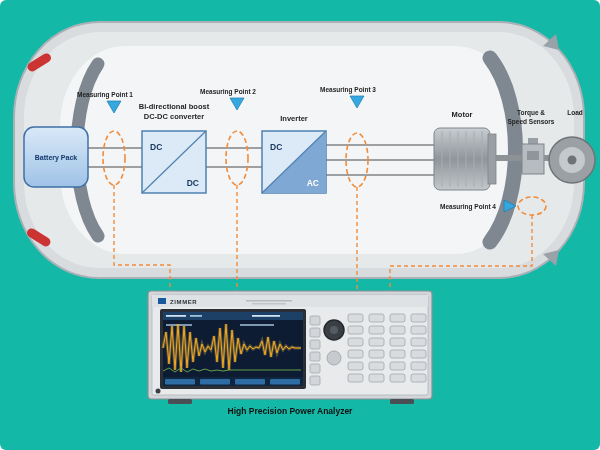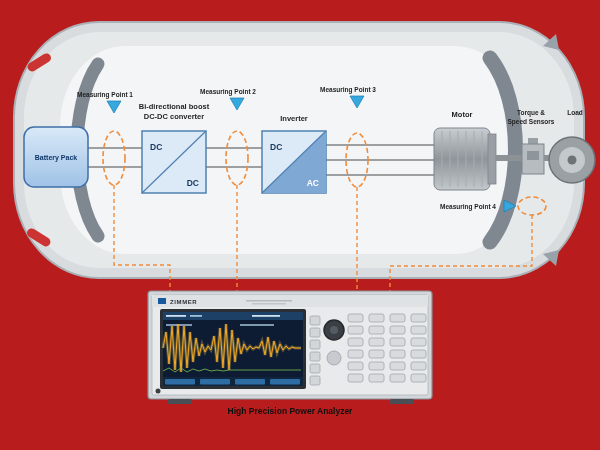--- a/index.html
+++ b/index.html
@@ -1,16 +1,16 @@
 <!DOCTYPE html>
 <html><head>
 <meta charset="utf-8">
 <style>
   html,body{margin:0;padding:0;background:#ffffff;}
-  .stage{width:600px;height:450px;position:relative;background:#b91c1c;overflow:hidden;}
+  .stage{width:600px;height:450px;position:relative;background:#14b8a6;overflow:hidden;border-radius:6px;}
   svg{display:block;}
   svg text{font-family:"Liberation Sans","DejaVu Sans",sans-serif;}
   .lbl{font-size:6.5px;font-weight:bold;fill:#1f1f1f;}
   .comp-title{font-size:7.5px;font-weight:bold;fill:#1f1f1f;}
   .box-txt{font-size:8.5px;font-weight:bold;fill:#17375e;}
   .box-txt-inv{font-size:8.5px;font-weight:bold;fill:#ffffff;}
   .bat-txt{font-size:7px;font-weight:bold;fill:#12386b;}
   .brand{font-size:6px;font-weight:bold;fill:#2c3238;letter-spacing:0.6px;}
   .caption{font-size:8.5px;font-weight:bold;fill:#101010;}
 </style>

